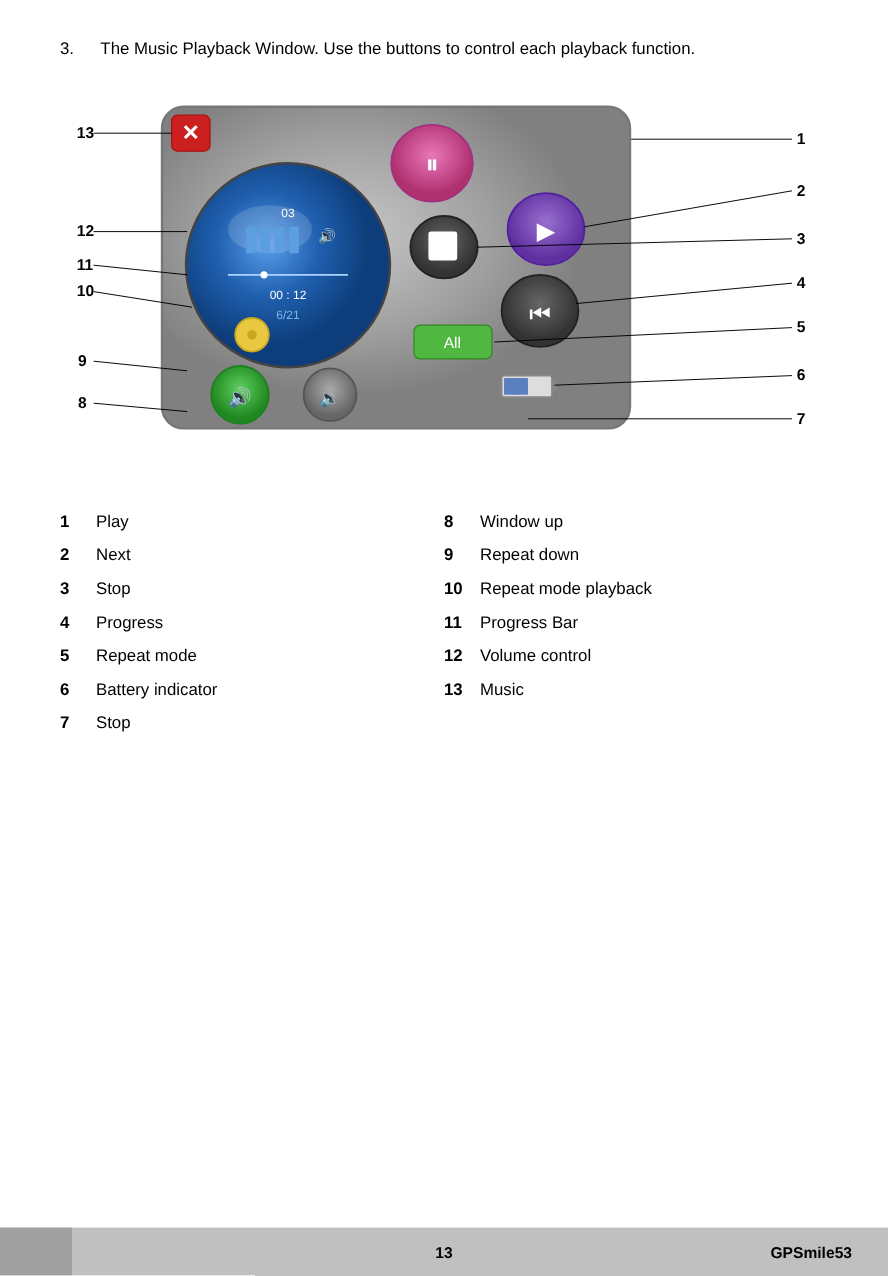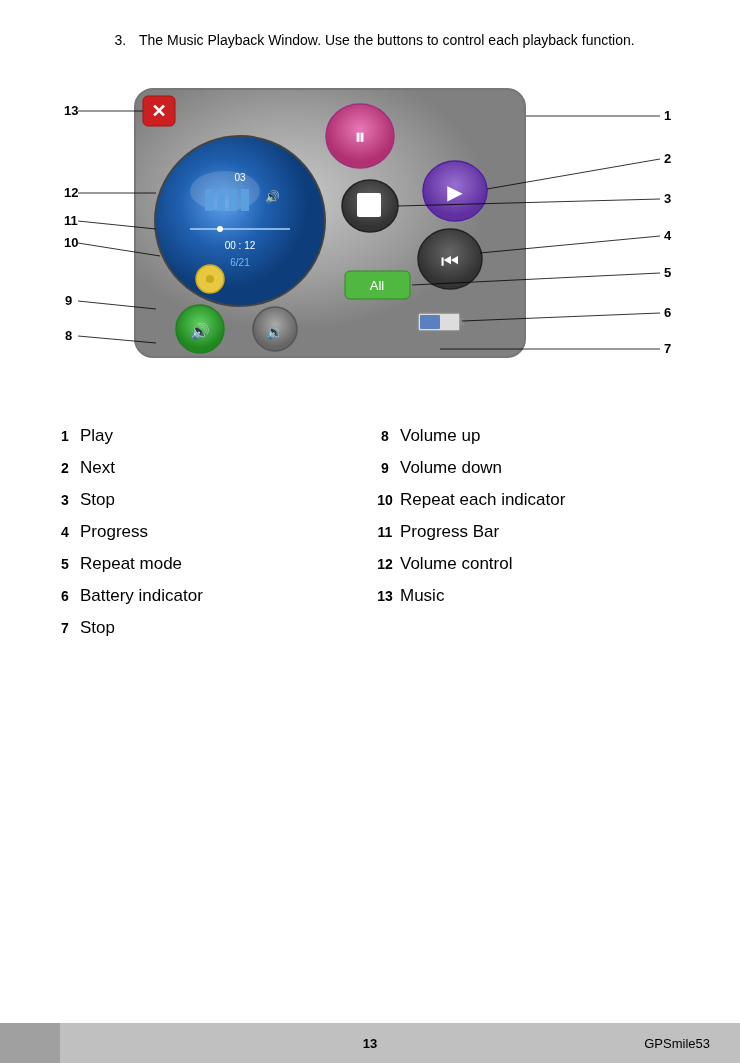--- a/index.html
+++ b/index.html
@@ -8,21 +8,20 @@
       min-height: 1063px;
       background: #fff;
       font-family: Arial, sans-serif;
       font-size: 14px;
       color: #000;
       position: relative;
     }
 
     .page-content {
       padding: 30px 50px 20px 50px;
-      text-align: center;
     }
 
     .intro-text {
       font-size: 14px;
       line-height: 1.5;
       margin-bottom: 30px;
     }
 
     .intro-text .step-num {
       display: inline-block;
@@ -66,21 +65,21 @@
     }
 
     .legend-num {
       font-weight: bold;
       font-size: 14px;
       min-width: 30px;
       display: inline-block;
     }
 
     .legend-label {
-      font-size: 17px;
+      font-size: 14px;
     }
 
     
     .page-footer {
       position: absolute;
       bottom: 0;
       left: 0;
       right: 0;
       height: 40px;
       background: #c0c0c0;
@@ -99,21 +98,21 @@
 
     .footer-page-num {
       font-size: 13px;
       font-weight: bold;
     }
 
     .footer-brand {
       position: absolute;
       right: 30px;
       font-size: 13px;
-      font-weight: normal;
+      font-weight: bold;
     }
 
     
     .diagram-svg {
       position: absolute;
       top: 0;
       left: 0;
       width: 100%;
       height: 100%;
       pointer-events: none;
@@ -293,29 +292,29 @@
         <span class="legend-label">Battery indicator</span>
       </div>
       <div class="legend-item">
         <span class="legend-num">7</span>
         <span class="legend-label">Stop</span>
       </div>
     </div>
     <div class="legend-col">
       <div class="legend-item">
         <span class="legend-num">8</span>
-        <span class="legend-label">Volume up</span>
+        <span class="legend-label">Window up</span>
       </div>
       <div class="legend-item">
         <span class="legend-num">9</span>
-        <span class="legend-label">Volume down</span>
+        <span class="legend-label">Repeat down</span>
       </div>
       <div class="legend-item">
         <span class="legend-num">10</span>
-        <span class="legend-label">Repeat each indicator</span>
+        <span class="legend-label">Repeat mode playback</span>
       </div>
       <div class="legend-item">
         <span class="legend-num">11</span>
         <span class="legend-label">Progress Bar</span>
       </div>
       <div class="legend-item">
         <span class="legend-num">12</span>
         <span class="legend-label">Volume control</span>
       </div>
       <div class="legend-item">

